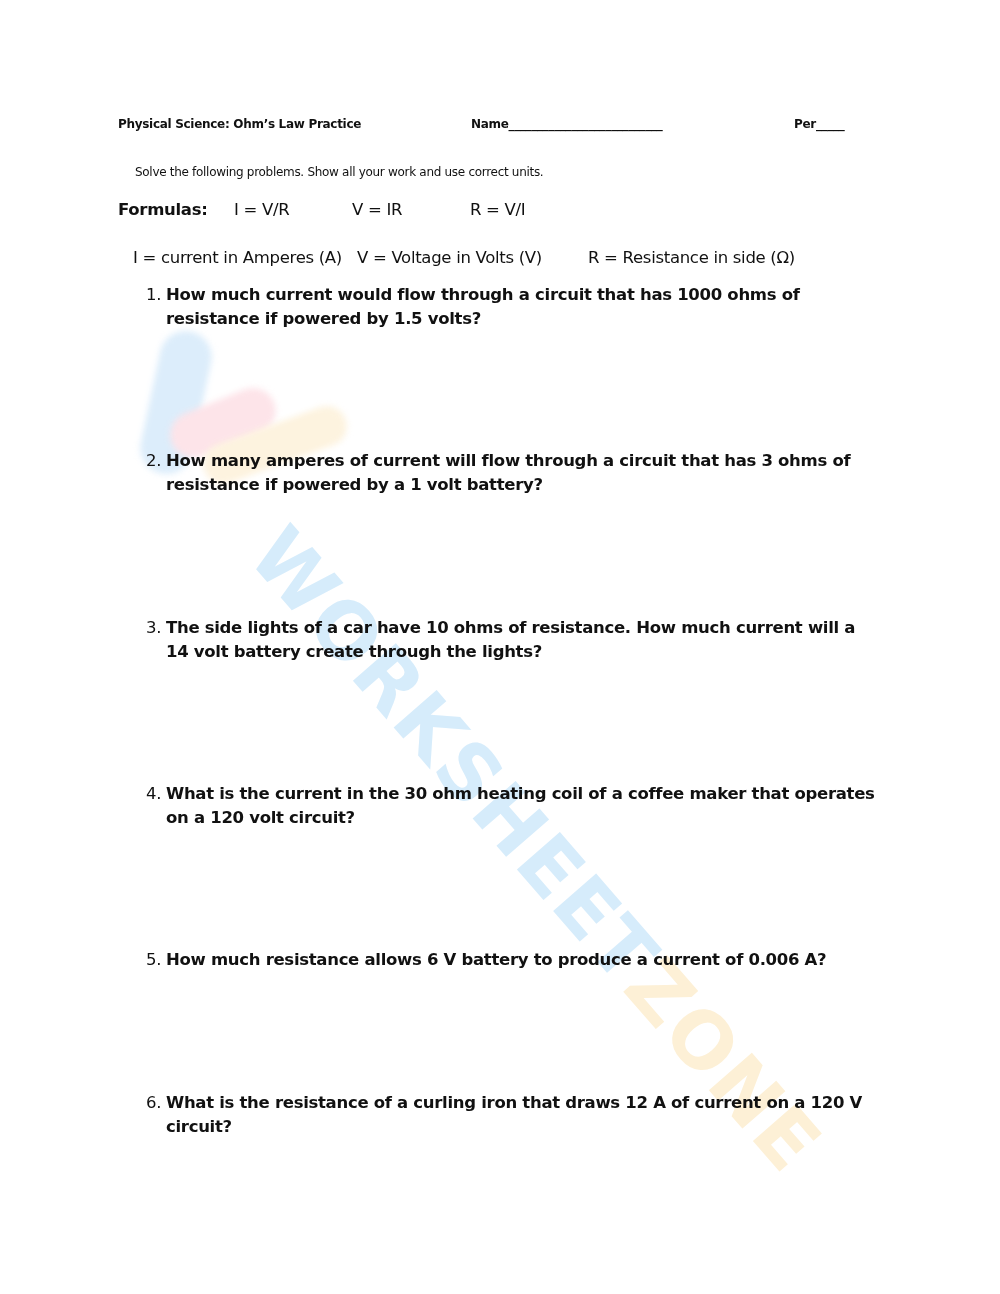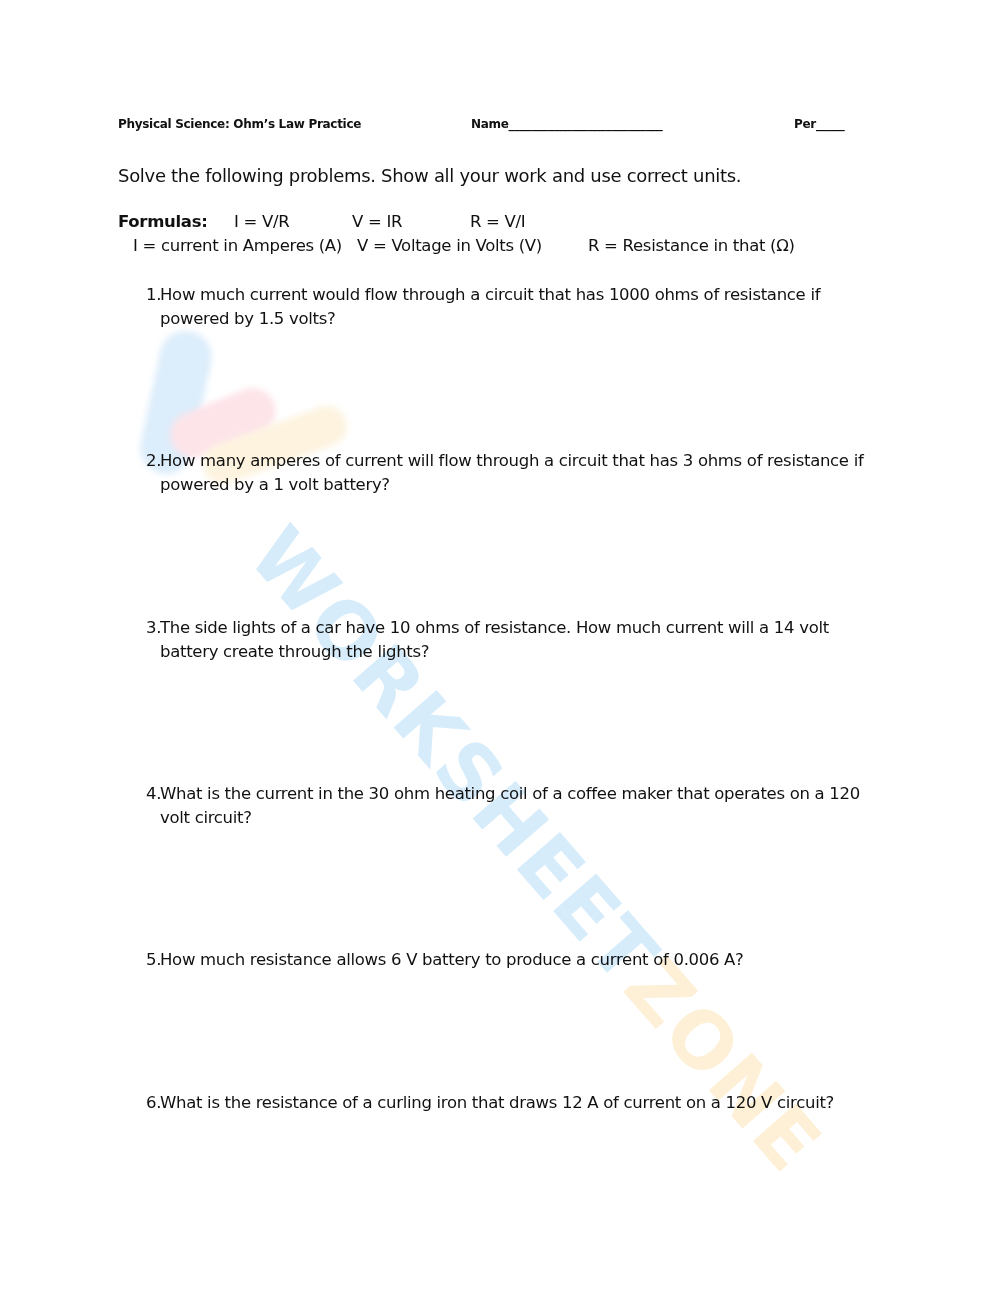--- a/index.html
+++ b/index.html
@@ -10,29 +10,29 @@
   .wm-text { position: absolute; left: 300px; top: 510px; transform-origin: 0 0; transform: rotate(49deg);
              font-family: "DejaVu Sans", sans-serif; font-weight: bold; font-size: 78px; letter-spacing: 2px;
              white-space: nowrap; }
   .wm-blue { color: #d6ecfb; }
   .wm-orange { color: #fdf0d6; }
   .wm-bar { position: absolute; border-radius: 30px; filter: blur(3px); }
   .content { position: absolute; left: 0; top: 0; z-index: 1; width: 1000px; }
   .header { position: absolute; left: 118px; top: 117px; font-weight: bold; font-size: 12px;
             letter-spacing: -0.3px; white-space: nowrap; }
   .header span { display: inline-block; }
-  .instr { position: absolute; left: 118px; top: 165px; font-size: 18px; letter-spacing: -0.3px; white-space: nowrap; }
-  .formulas { position: absolute; left: 118px; top: 212px; font-size: 16.5px; letter-spacing: -0.3px; white-space: nowrap; }
+  .instr { position: absolute; left: 135px; top: 165px; font-size: 12px; letter-spacing: -0.3px; white-space: nowrap; }
+  .formulas { position: absolute; left: 118px; top: 200px; font-size: 16.5px; letter-spacing: -0.3px; white-space: nowrap; }
   .formulas .lbl { font-weight: bold; display: inline-block; width: 116px; }
   .formulas .f { display: inline-block; }
   .defs { position: absolute; left: 118px; top: 236px; font-size: 16.5px; letter-spacing: -0.3px; white-space: nowrap; }
   .defs span { display: inline-block; }
   .q { position: absolute; left: 146px; width: 730px; font-size: 16.5px; letter-spacing: -0.3px; line-height: 24px; }
   .q .num { position: absolute; left: 0; top: 0; width: 30px; }
-  .q .txt { display: block; margin-left: 14px; }
+  .q .txt { display: block; margin-left: 20px; font-weight: bold; }
 </style>
 </head>
 <body>
 
 <div class="page">
 
   <div class="watermark">
     <div class="wm-bar" style="left:150px; top:330px; width:52px; height:145px; background:#dcedfb; transform:rotate(12deg);"></div>
     <div class="wm-bar" style="left:168px; top:400px; width:110px; height:46px; background:#fde4e9; transform:rotate(-22deg);"></div>
     <div class="wm-bar" style="left:200px; top:425px; width:150px; height:40px; background:#fdf3df; transform:rotate(-20deg);"></div>
@@ -47,21 +47,21 @@
       <span style="width:353px;">Physical Science: Ohm’s Law Practice</span><span style="width:323px;">Name___________________________</span><span>Per_____</span>
     </div>
 
     <div class="instr">Solve the following problems. Show all your work and use correct units.</div>
 
     <div class="formulas">
       <span class="lbl">Formulas:</span><span class="f" style="width:118px;">I = V/R</span><span class="f" style="width:118px;">V = IR</span><span class="f">R = V/I</span>
     </div>
 
     <div class="defs">
-      <span style="width:239px;text-align:center;">I = current in Amperes (A)</span><span style="width:231px;">V = Voltage in Volts (V)</span><span>R = Resistance in that (Ω)</span>
+      <span style="width:239px;text-align:center;">I = current in Amperes (A)</span><span style="width:231px;margin-top:12px;">V = Voltage in Volts (V)</span><span>R = Resistance in side (Ω)</span>
     </div>
 
     <div class="q" style="top:283px;">
       <span class="num">1.</span>
       <span class="txt">How much current would flow through a circuit that has 1000 ohms of resistance if powered by 1.5 volts?</span>
     </div>
 
     <div class="q" style="top:449px;">
       <span class="num">2.</span>
       <span class="txt">How many amperes of current will flow through a circuit that has 3 ohms of resistance if powered by a 1 volt battery?</span>

